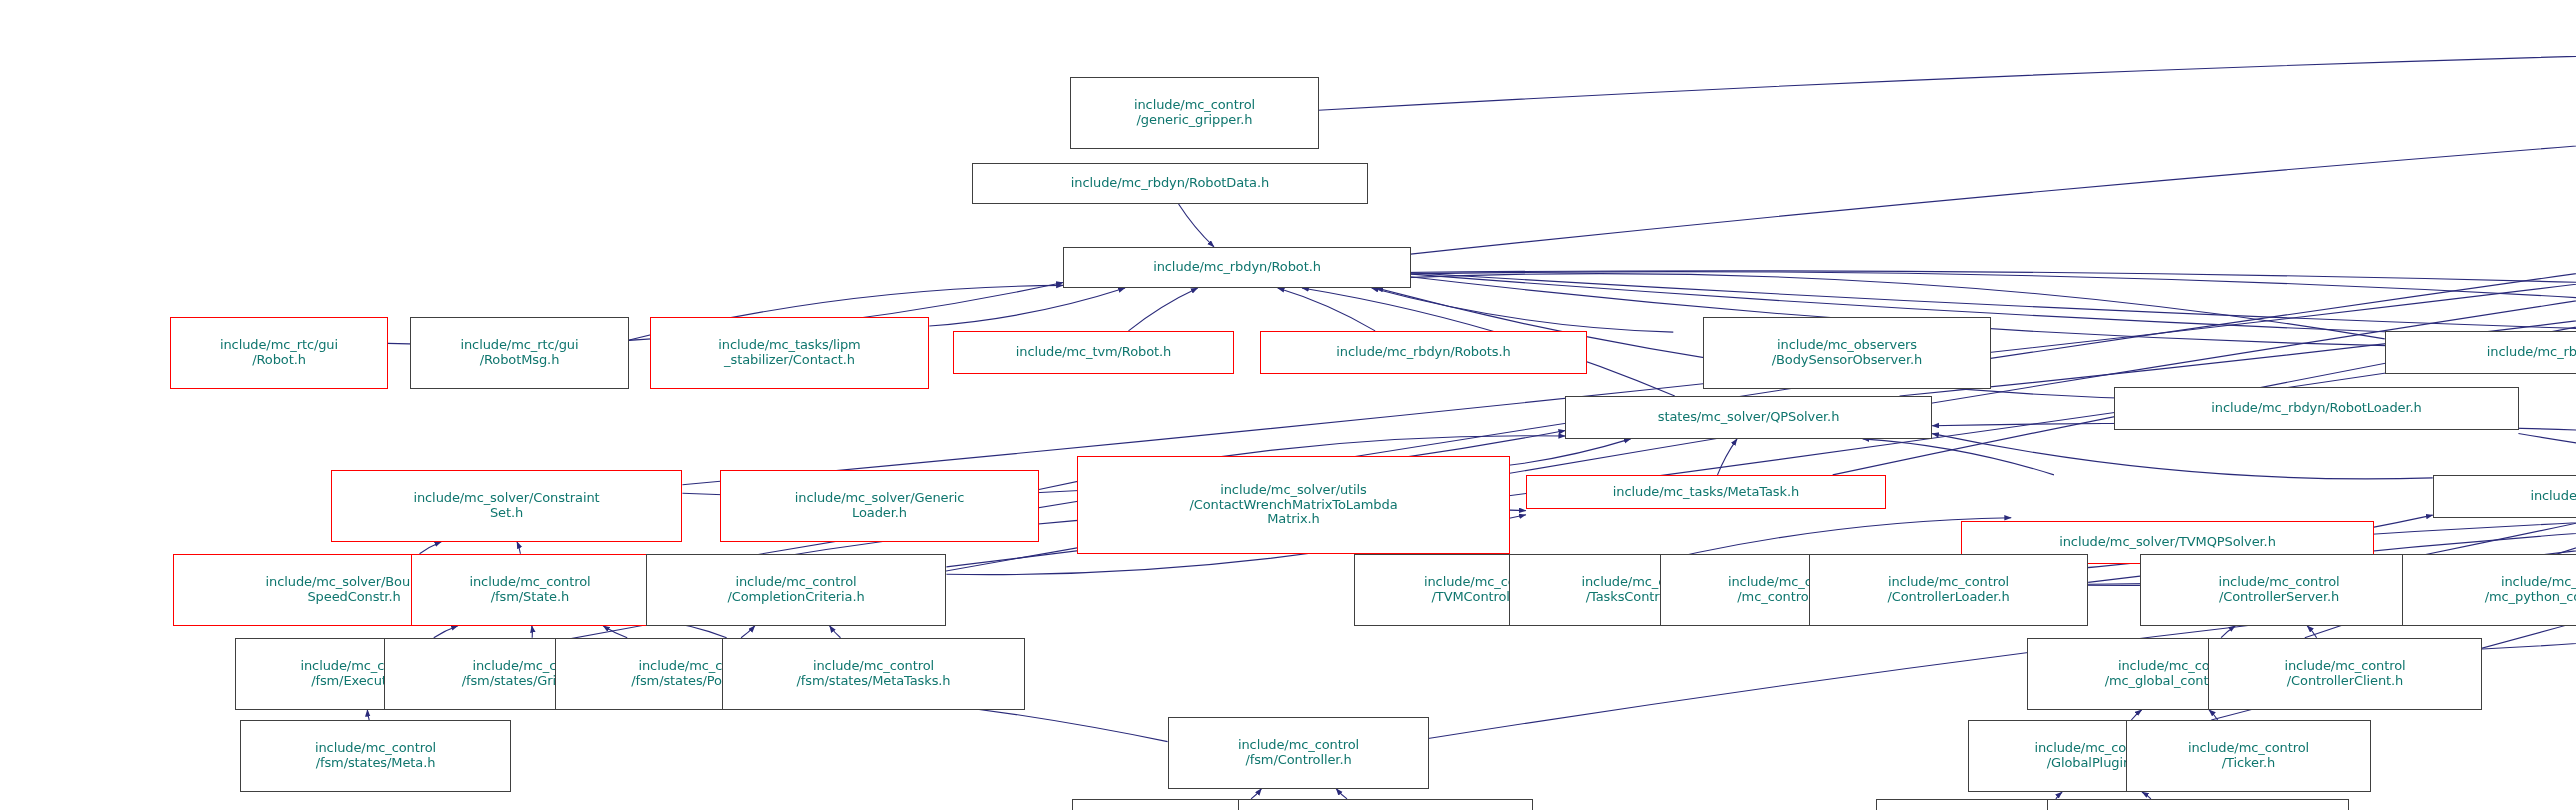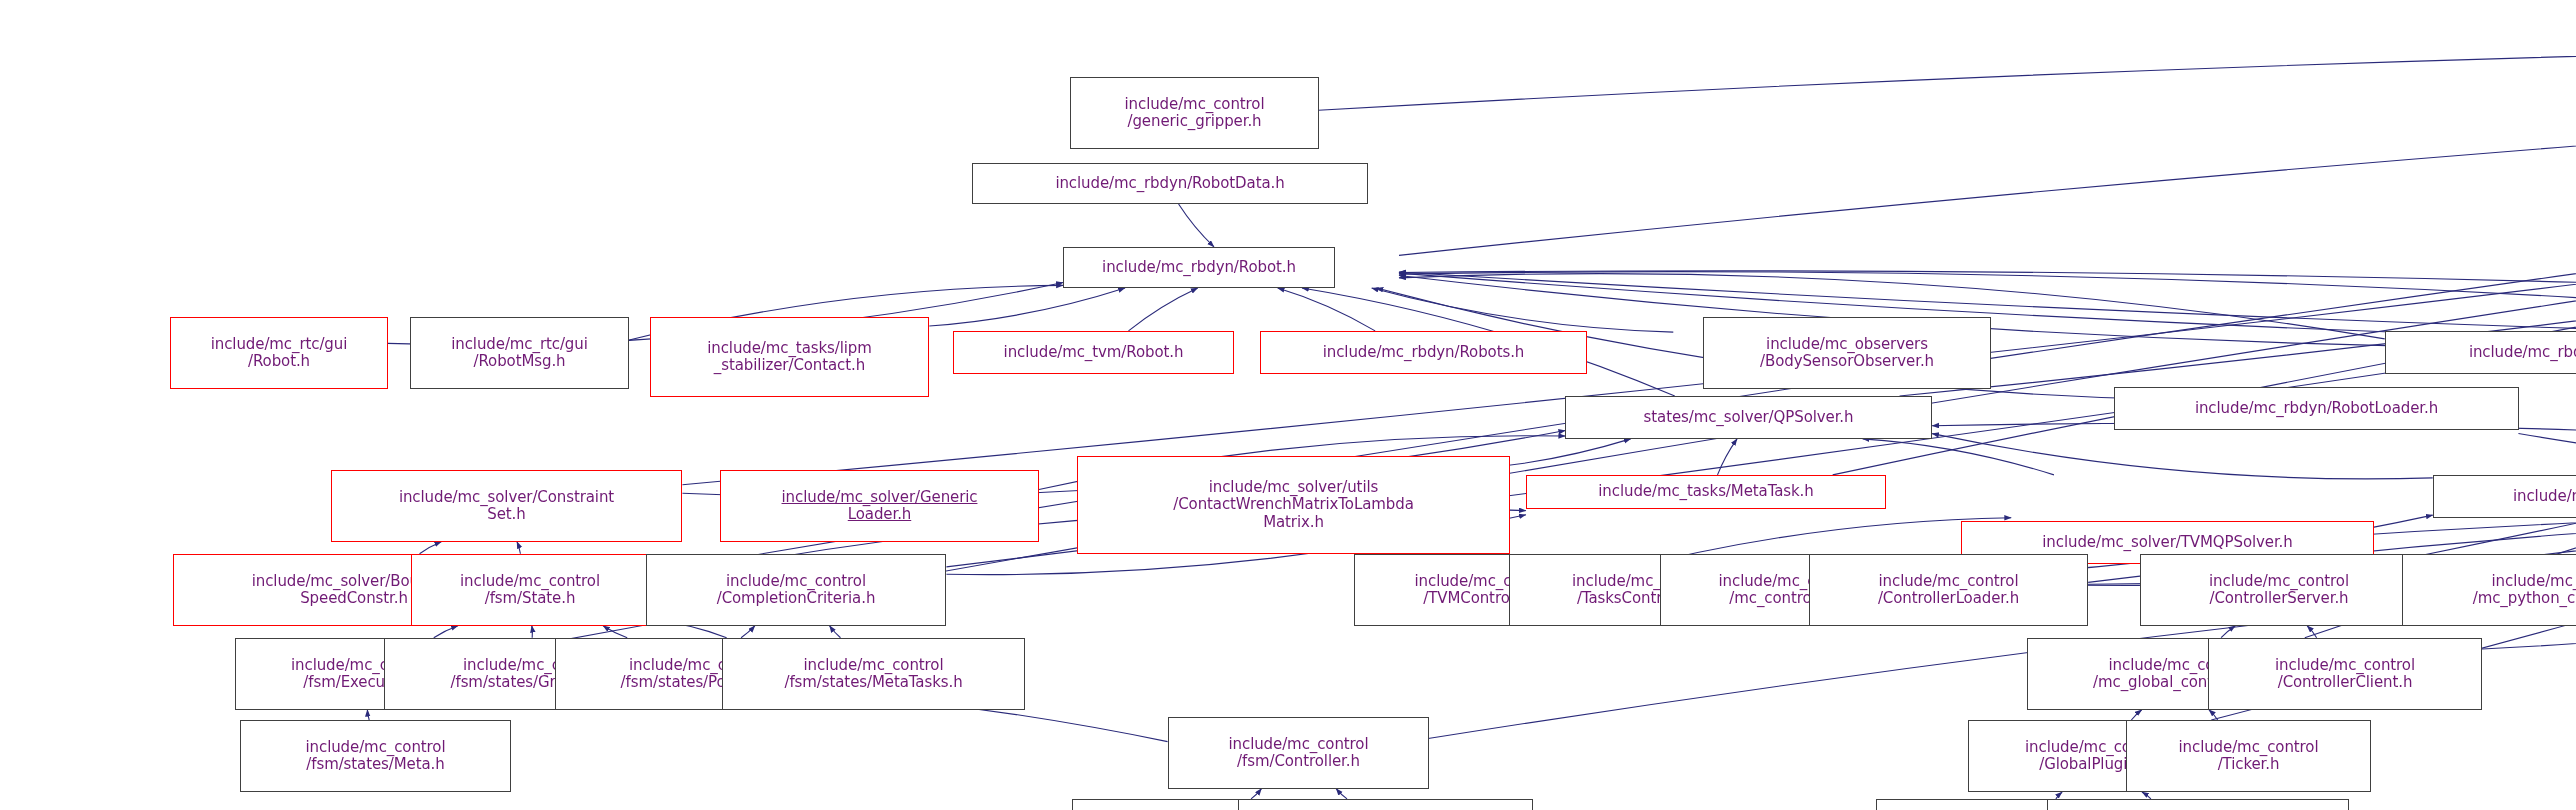--- a/index.html
+++ b/index.html
@@ -27,22 +27,22 @@
   }
   .node {
     position: absolute;
     box-sizing: border-box;
     display: flex;
     align-items: center;
     justify-content: center;
     text-align: center;
     background: #ffffff;
     border: 0.9px solid #404040;
-    color: #701a75;
-    font-size: 15px;
+    color: #0f766e;
+    font-size: 13px;
     line-height: 1.14;
     letter-spacing: -0.1px;
     padding: 0.9px 3.4px;
     white-space: pre-line;
     z-index: 5;
   }
   .node.red {
     border-color: #ff0000;
   }
   .node.thick {
@@ -129,37 +129,37 @@
         <path d="M5242,353.4883318928263 Q4816.965566119274,505.64138288677617 4368,552.914433880726" marker-end="url(#arrow)"></path>
         <path d="M4968,448.38853503184714 Q4661.350318471337,467.80254777070064 4368,559.2165605095541" marker-end="url(#arrow)"></path>
         <path d="M5392.545454545455,268 Q4115.381342838897,524.863754802556 2820,663.1183510638298" marker-end="url(#arrow)"></path>
         <path d="M2938,505.7403024326101 Q3504.2597539473545,601.2251881952853 4078,576.9434582511506" marker-end="url(#arrow)"></path>
       </g>
   </svg>
   <div id="node-layer">
       <div class="node" style="left: 1070px; top: 77px; width: 249px; height: 72px;">include/mc_control
 /generic_gripper.h</div>
       <div class="node" style="left: 972px; top: 163px; width: 396px; height: 41px;">include/mc_rbdyn/RobotData.h</div>
-      <div class="node thick" style="left: 1063px; top: 247px; width: 272px; height: 41px;">include/mc_rbdyn/Robot.h</div>
+      <div class="node thick" style="left: 1063px; top: 247px; width: 348px; height: 41px;">include/mc_rbdyn/Robot.h</div>
       <div class="node red" style="left: 170px; top: 317px; width: 218px; height: 72px;">include/mc_rtc/gui
 /Robot.h</div>
       <div class="node" style="left: 410px; top: 317px; width: 219px; height: 72px;">include/mc_rtc/gui
 /RobotMsg.h</div>
-      <div class="node red" style="left: 650px; top: 317px; width: 279px; height: 80px;">include/mc_tasks/lipm
+      <div class="node red" style="left: 650px; top: 317px; width: 279px; height: 72px;">include/mc_tasks/lipm
 _stabilizer/Contact.h</div>
       <div class="node red" style="left: 953px; top: 331px; width: 281px; height: 43px;">include/mc_tvm/Robot.h</div>
       <div class="node red" style="left: 1260px; top: 331px; width: 327px; height: 43px;">include/mc_rbdyn/Robots.h</div>
       <div class="node" style="left: 1703px; top: 317px; width: 288px; height: 72px;">include/mc_observers
 /BodySensorObserver.h</div>
       <div class="node thick" style="left: 2385px; top: 331px; width: 434px; height: 43px;">include/mc_rbdyn/RobotConverter.h</div>
       <div class="node thick" style="left: 1565px; top: 396px; width: 367px; height: 43px;">states/mc_solver/QPSolver.h</div>
       <div class="node" style="left: 2114px; top: 387px; width: 405px; height: 43px;">include/mc_rbdyn/RobotLoader.h</div>
       <div class="node red" style="left: 331px; top: 470px; width: 351px; height: 72px;">include/mc_solver/Constraint
 Set.h</div>
-      <div class="node red" style="left: 720px; top: 470px; width: 319px; height: 72px; text-decoration: underline;">include/mc_solver/Generic
+      <div class="node red" style="left: 720px; top: 470px; width: 319px; height: 72px;">include/mc_solver/Generic
 Loader.h</div>
       <div class="node red" style="left: 1077px; top: 456px; width: 433px; height: 98px;">include/mc_solver/utils
 /ContactWrenchMatrixToLambda
 Matrix.h</div>
       <div class="node red" style="left: 1526px; top: 475px; width: 360px; height: 34px;">include/mc_tasks/MetaTask.h</div>
       <div class="node red" style="left: 1961px; top: 475px; width: 413px; height: 43px; margin-top: 46px;">include/mc_solver/TVMQPSolver.h</div>
       <div class="node thick" style="left: 2433px; top: 475px; width: 418px; height: 43px;">include/mc_solver/TasksQPSolver.h</div>
       <div class="node red" style="left: 173px; top: 554px; width: 362px; height: 72px;">include/mc_solver/Bounded
 SpeedConstr.h</div>
       <div class="node red" style="left: 411px; top: 554px; width: 238px; height: 72px;">include/mc_control

